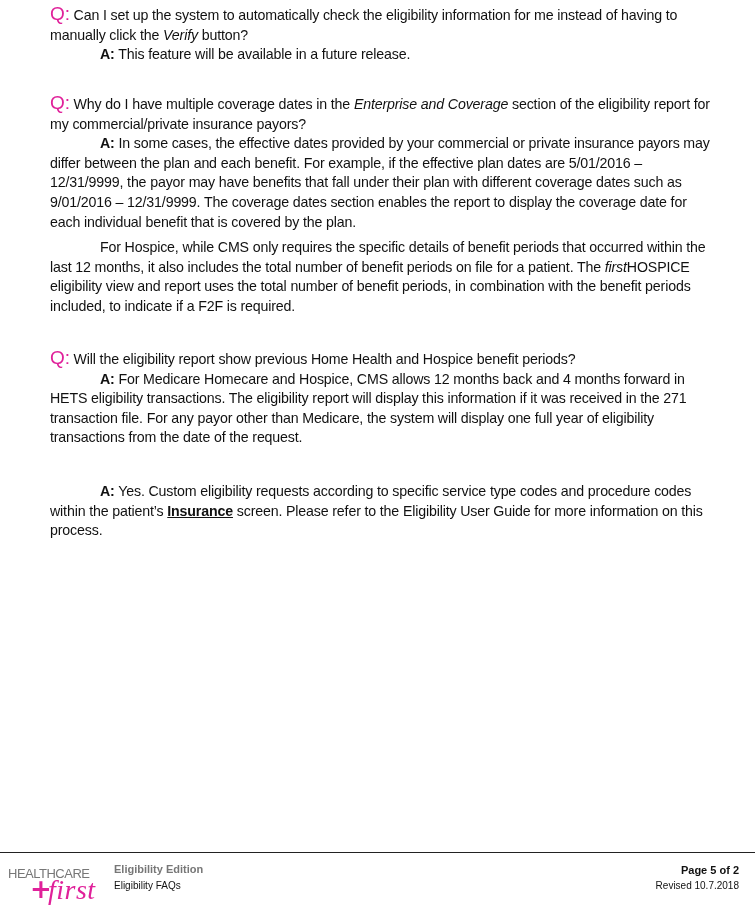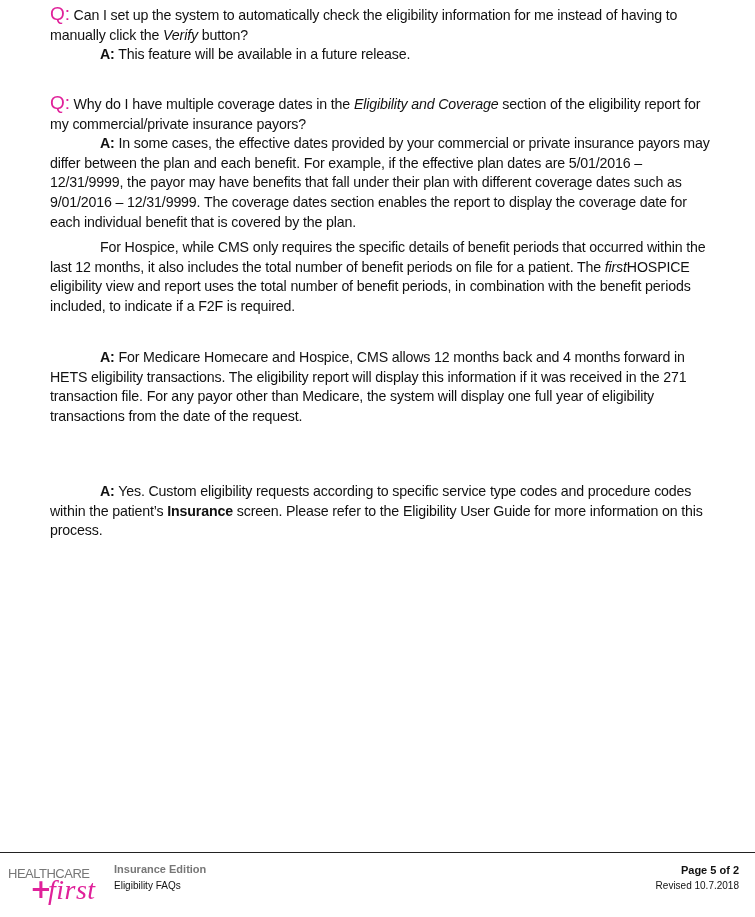--- a/index.html
+++ b/index.html
@@ -6,21 +6,21 @@
   body { width: 755px; height: 917px; position: relative; overflow: hidden;
          font-family: "Liberation Sans", sans-serif; color: #111; }
   .page { position: absolute; left: 0; top: 0; width: 755px; height: 917px; }
   .faq { position: absolute; left: 50px; width: 660px; font-size: 14.2px; line-height: 19.6px; letter-spacing: -0.15px; }
   .q-mark { color: #e0219a; font-size: 19px; font-weight: normal; }
   .para { margin: 0; }
   .indent { text-indent: 50px; }
   .a-label { font-weight: bold; }
   .gap { height: 6px; }
   i { font-style: italic; }
-  b { font-weight: bold; }
+  b { font-weight: bold; text-decoration: underline; }
   .footer-rule { position: absolute; left: 0; top: 852px; width: 755px; height: 1px; background: #222; }
   .logo { position: absolute; left: 6px; top: 860px; width: 100px; height: 50px; }
   .logo-top { position: absolute; left: 2px; top: 6px; font-size: 13px; color: #777; letter-spacing: -0.5px; font-family: "Liberation Sans", sans-serif; }
   .logo-plus { position: absolute; left: 24px; top: 14px; color: #e0219a; font-size: 26px; font-weight: bold; font-family: "DejaVu Sans", sans-serif; }
   .logo-first { position: absolute; left: 42px; top: 14px; color: #e0219a; font-size: 28px; font-style: italic; font-family: "Liberation Serif", serif; letter-spacing: 0.5px; }
   .footer-left { position: absolute; left: 114px; top: 863px; }
   .edition { font-size: 11px; font-weight: bold; color: #777; margin-bottom: 5px; }
   .doc-name { font-size: 10px; color: #111; }
   .footer-right { position: absolute; right: 16px; top: 864px; text-align: right; }
   .page-num { font-size: 11px; font-weight: bold; color: #111; margin-bottom: 4px; }
@@ -38,33 +38,37 @@
     </p>
     <p class="para indent">
       <span class="a-label">A:</span>
       <span>This feature will be available in a future release.</span>
     </p>
   </div>
 
   <div class="faq" style="top:93px;">
     <p class="para">
       <span class="q-mark">Q:</span>
-      <span>Why do I have multiple coverage dates in the </span><i>Eligibility and Coverage</i><span> section of the eligibility report for my commercial/private insurance payors?</span>
+      <span>Why do I have multiple coverage dates in the </span><i>Enterprise and Coverage</i><span> section of the eligibility report for my commercial/private insurance payors?</span>
     </p>
     <p class="para indent">
       <span class="a-label">A:</span>
       <span>In some cases, the effective dates provided by your commercial or private insurance payors may differ between the plan and each benefit. For example, if the effective plan dates are 5/01/2016 – 12/31/9999, the payor may have benefits that fall under their plan with different coverage dates such as 9/01/2016 – 12/31/9999. The coverage dates section enables the report to display the coverage date for each individual benefit that is covered by the plan.</span>
     </p>
     <div class="gap"></div>
     <p class="para indent">
       <span>For Hospice, while CMS only requires the specific details of benefit periods that occurred within the last 12 months, it also includes the total number of benefit periods on file for a patient. The </span><i>first</i><span>HOSPICE eligibility view and report uses the total number of benefit periods, in combination with the benefit periods included, to indicate if a F2F is required.</span>
     </p>
   </div>
 
   <div class="faq" style="top:348px;">
+    <p class="para">
+      <span class="q-mark">Q:</span>
+      <span>Will the eligibility report show previous Home Health and Hospice benefit periods?</span>
+    </p>
     <p class="para indent">
       <span class="a-label">A:</span>
       <span>For Medicare Homecare and Hospice, CMS allows 12 months back and 4 months forward in HETS eligibility transactions. The eligibility report will display this information if it was received in the 271 transaction file. For any payor other than Medicare, the system will display one full year of eligibility transactions from the date of the request.</span>
     </p>
   </div>
 
   <div class="faq" style="top:482px;">
     <p class="para indent">
       <span class="a-label">A:</span>
       <span>Yes. Custom eligibility requests according to specific service type codes and procedure codes within the patient’s </span><b>Insurance</b><span> screen. Please refer to the Eligibility User Guide for more information on this process.</span>
@@ -74,21 +78,21 @@
 
   <div class="footer-rule"></div>
 
   <div class="logo">
     <span class="logo-top">HEALTHCARE</span>
     <span class="logo-plus">+</span>
     <span class="logo-first">first</span>
   </div>
 
   <div class="footer-left">
-    <div class="edition">Insurance Edition</div>
+    <div class="edition">Eligibility Edition</div>
     <div class="doc-name">Eligibility FAQs</div>
   </div>
 
   <div class="footer-right">
     <div class="page-num">Page 5 of 2</div>
     <div class="revised">Revised 10.7.2018</div>
   </div>
 </div>
 
 </body></html>

